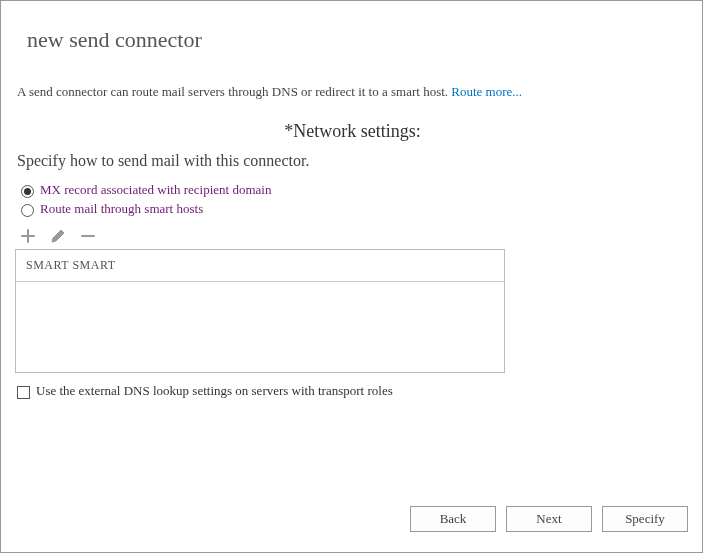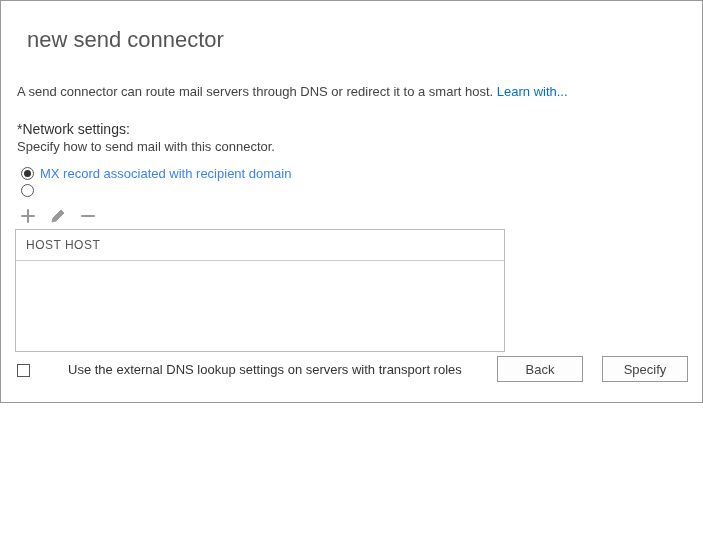--- a/index.html
+++ b/index.html
@@ -4,55 +4,57 @@
 <style>
   * { box-sizing: border-box; }
   body {
     margin: 0;
     padding: 0;
     font-family: "Segoe UI", Arial, sans-serif;
     background: #fff;
   }
   .window {
     width: 703px;
-    height: 403px;
+    height: 553px;
     border: 1px solid #999;
     background: #fff;
     position: relative;
     padding: 18px 14px 14px 14px;
+    font-family: Liberation Serif, serif;
   }
   .title {
     font-size: 22px;
     font-weight: 300;
     color: #555;
     margin: 8px 0 30px 12px;
   }
   .desc {
     font-size: 13px;
     color: #444;
     line-height: 1.4;
     margin: 0 0 20px 2px;
   }
   .desc a { color: #0072c6; text-decoration: none; }
   .section-label {
-    font-size: 14px;
+    font-size: 18px;
     color: #333;
-    margin: 0 0 2px 2px;
+    margin: 0 0 10px 2px;
+    text-align: center;
   }
   .section-hint {
-    font-size: 13px;
+    font-size: 16px;
     color: #444;
     margin: 0 0 12px 2px;
   }
   .radio-group { margin: 0 0 10px 6px; }
   .radio-row {
     display: flex;
-    align-items: center;
+    align-items: flex-end;
     font-size: 13px;
-    color: #3b82f6;
+    color: #701a75;
     margin-bottom: 3px;
   }
   .radio {
     width: 13px;
     height: 13px;
     border: 1px solid #555;
     border-radius: 50%;
     margin-right: 6px;
     display: inline-flex;
     align-items: center;
@@ -95,68 +97,68 @@
   }
   .grid-body {
     height: 90px;
   }
   .checkbox-row {
     display: flex;
     align-items: flex-end;
     margin: 10px 0 0 2px;
     font-size: 13px;
     color: #333;
-    gap: 32px;
   }
   .checkbox {
     width: 13px;
     height: 13px;
     border: 1px solid #555;
     margin-right: 6px;
     background: #fff;
   }
   .footer {
     position: absolute;
     bottom: 20px;
     right: 14px;
     display: flex;
-    gap: 19px;
+    gap: 10px;
   }
   .btn {
     min-width: 86px;
     height: 26px;
     border: 1px solid #999;
     background: #fdfdfd;
     font-size: 13px;
     color: #444;
     cursor: pointer;
     font-family: inherit;
   }
 </style>
 </head>
 <body>
 
 <div class="window">
 
   <div class="title">new send connector</div>
 
   <p class="desc">
-    <span>A send connector can route mail servers through DNS or redirect it to a smart host. </span><a href="#">Learn with...</a>
+    <span>A send connector can route mail servers through DNS or redirect it to a smart host. </span><a href="#">Route more...</a>
   </p>
 
   <div class="section-label">*Network settings:</div>
   <div class="section-hint">Specify how to send mail with this connector.</div>
 
   <div class="radio-group">
     <div class="radio-row">
       <span class="radio selected"></span>
       <span>MX record associated with recipient domain</span>
     </div>
     <div class="radio-row">
       <span class="radio"></span>
+      <span>Route mail through smart hosts</span>
     </div>
   </div>
 
   <div class="toolbar">
     <span class="tool-icon">
       <svg width="16" height="16" viewBox="0 0 16 16">
           <path d="M8 2v12M2 8h12" stroke-width="2" stroke-linecap="round" fill="none"></path>
         </svg>
     </span>
     <span class="tool-icon">
@@ -165,27 +167,28 @@
         </svg>
     </span>
     <span class="tool-icon">
       <svg width="16" height="16" viewBox="0 0 16 16">
           <path d="M2 8h12" stroke-width="2" stroke-linecap="round"></path>
         </svg>
     </span>
   </div>
 
   <div class="grid">
-    <div class="grid-header">HOST HOST</div>
+    <div class="grid-header">SMART SMART</div>
     <div class="grid-body"></div>
   </div>
 
   <div class="checkbox-row">
     <span class="checkbox"></span>
     <span>Use the external DNS lookup settings on servers with transport roles</span>
   </div>
 
   <div class="footer">
     <button class="btn">Back</button>
+    <button class="btn">Next</button>
     <button class="btn">Specify</button>
   </div>
 
 </div>
 
 </body></html>

